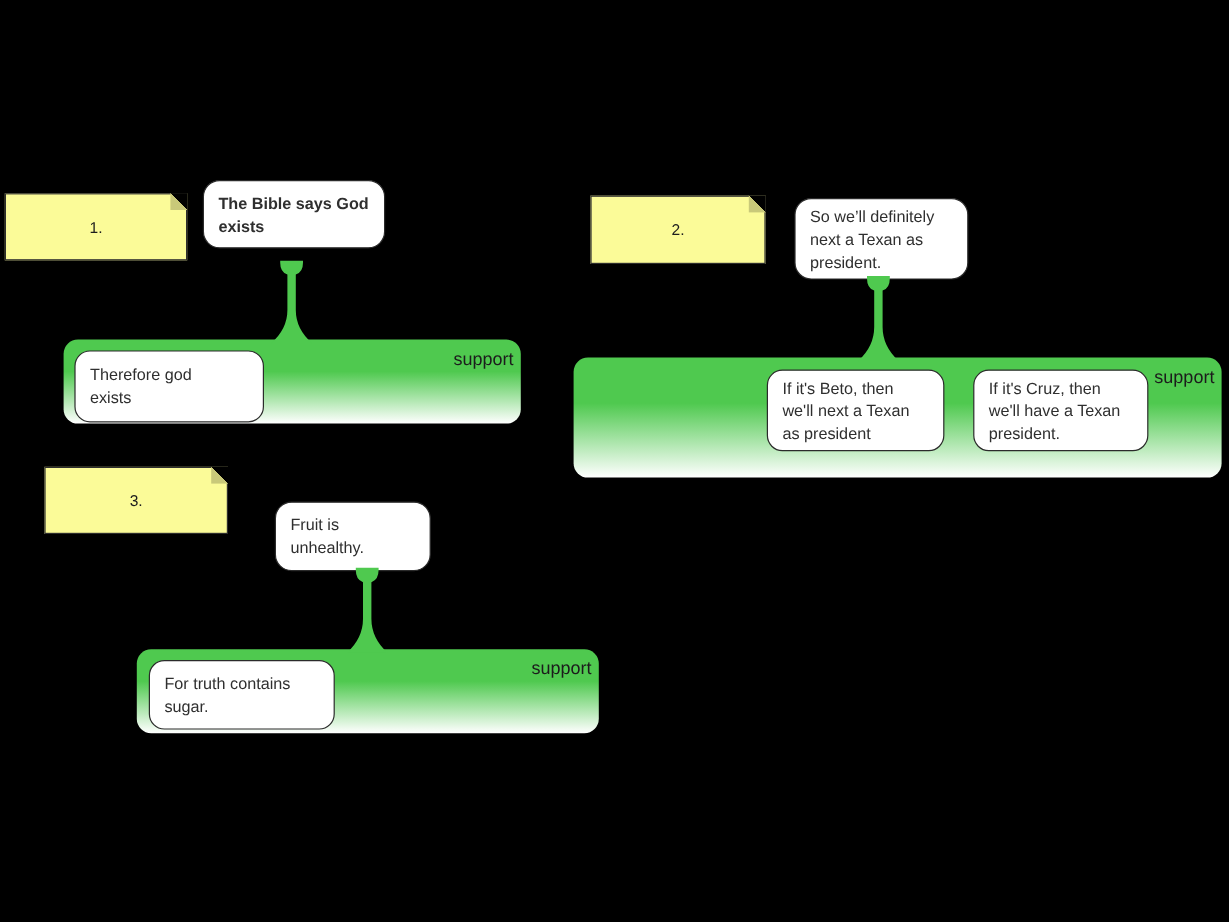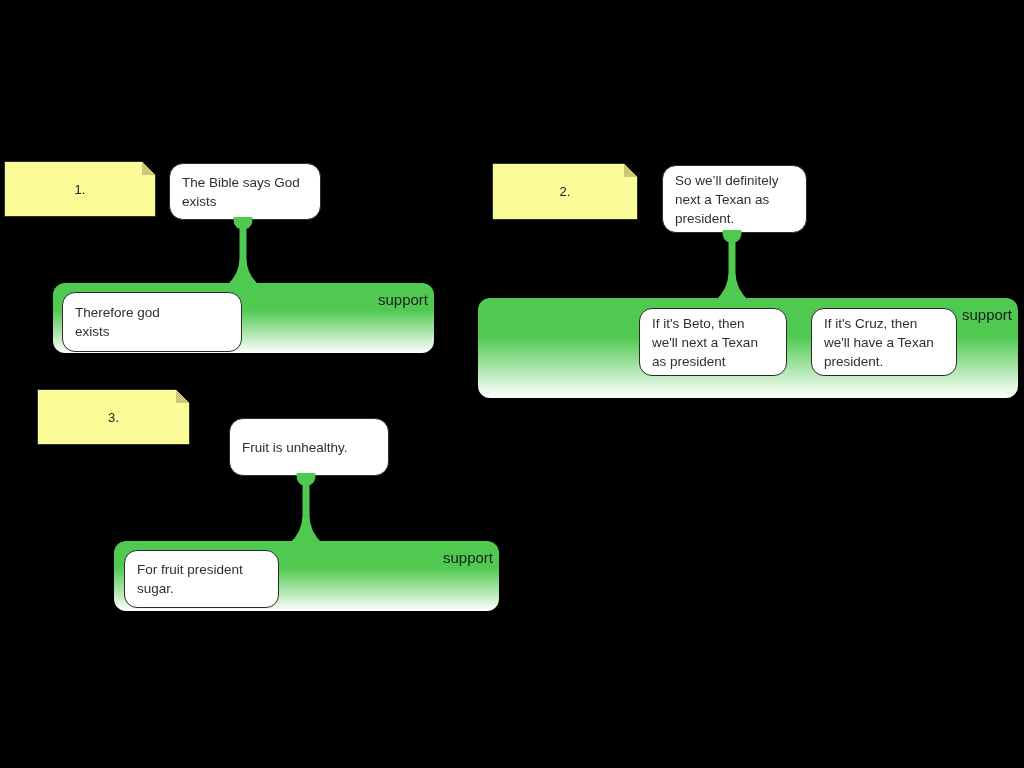--- a/index.html
+++ b/index.html
@@ -72,30 +72,30 @@
 </head>
 <body>
 
 <div class="canvas">
 
   <div>
     <div class="note" style="left:4px; top:161px; width:152px; height:56px;">
       <span class="note-fold"></span>
       <span>1.</span>
     </div>
-    <div class="box" style="left:169px; top:163px; width:152px; height:57px;">
+    <div class="box" style="left:169px; top:150px; width:152px; height:57px;font-weight:bold;">
       <span class="box-text">The Bible says God
 exists</span>
     </div>
     <svg class="stem" style="left:213px; top:217px;" width="60" height="69" viewBox="0 0 60 70" preserveAspectRatio="none">
       <path d="M20.5,0 L39.5,0 L39.5,2 Q39.5,10 33.5,12 L33.5,42 Q33.5,58 47,70 L13,70 Q26.5,58 26.5,42 L26.5,12 Q20.5,10 20.5,2 Z"></path>
     </svg>
     <div class="support-group" style="left:53px; top:283px; width:381px; height:70px;">
       <span class="support-label">support</span>
-      <div class="box premise" style="left:9px; top:9px; width:180px; height:60px;">
+      <div class="box premise" style="left:9px; top:9px; width:158px; height:60px;">
         <span class="box-text">Therefore god
 exists</span>
       </div>
     </div>
   </div>
 
   <div>
     <div class="note" style="left:492px; top:163px; width:146px; height:57px;">
       <span class="note-fold"></span>
       <span>2.</span>
@@ -121,28 +121,28 @@
 president.</span>
       </div>
     </div>
   </div>
 
   <div>
     <div class="note" style="left:37px; top:389px; width:153px; height:56px;">
       <span class="note-fold"></span>
       <span>3.</span>
     </div>
-    <div class="box" style="left:229px; top:418px; width:160px; height:58px;align-items:center;">
+    <div class="box" style="left:229px; top:418px; width:130px; height:58px;align-items:center;">
       <span class="box-text">Fruit is unhealthy.</span>
     </div>
     <svg class="stem" style="left:276px; top:473px;" width="60" height="71" viewBox="0 0 60 70" preserveAspectRatio="none">
       <path d="M20.5,0 L39.5,0 L39.5,2 Q39.5,10 33.5,12 L33.5,42 Q33.5,58 47,70 L13,70 Q26.5,58 26.5,42 L26.5,12 Q20.5,10 20.5,2 Z"></path>
     </svg>
     <div class="support-group" style="left:114px; top:541px; width:385px; height:70px;">
       <span class="support-label">support</span>
       <div class="box premise" style="left:10px; top:9px; width:155px; height:58px;">
-        <span class="box-text">For fruit president
+        <span class="box-text">For truth contains
 sugar.</span>
       </div>
     </div>
   </div>
 
 </div>
 
 </body></html>

